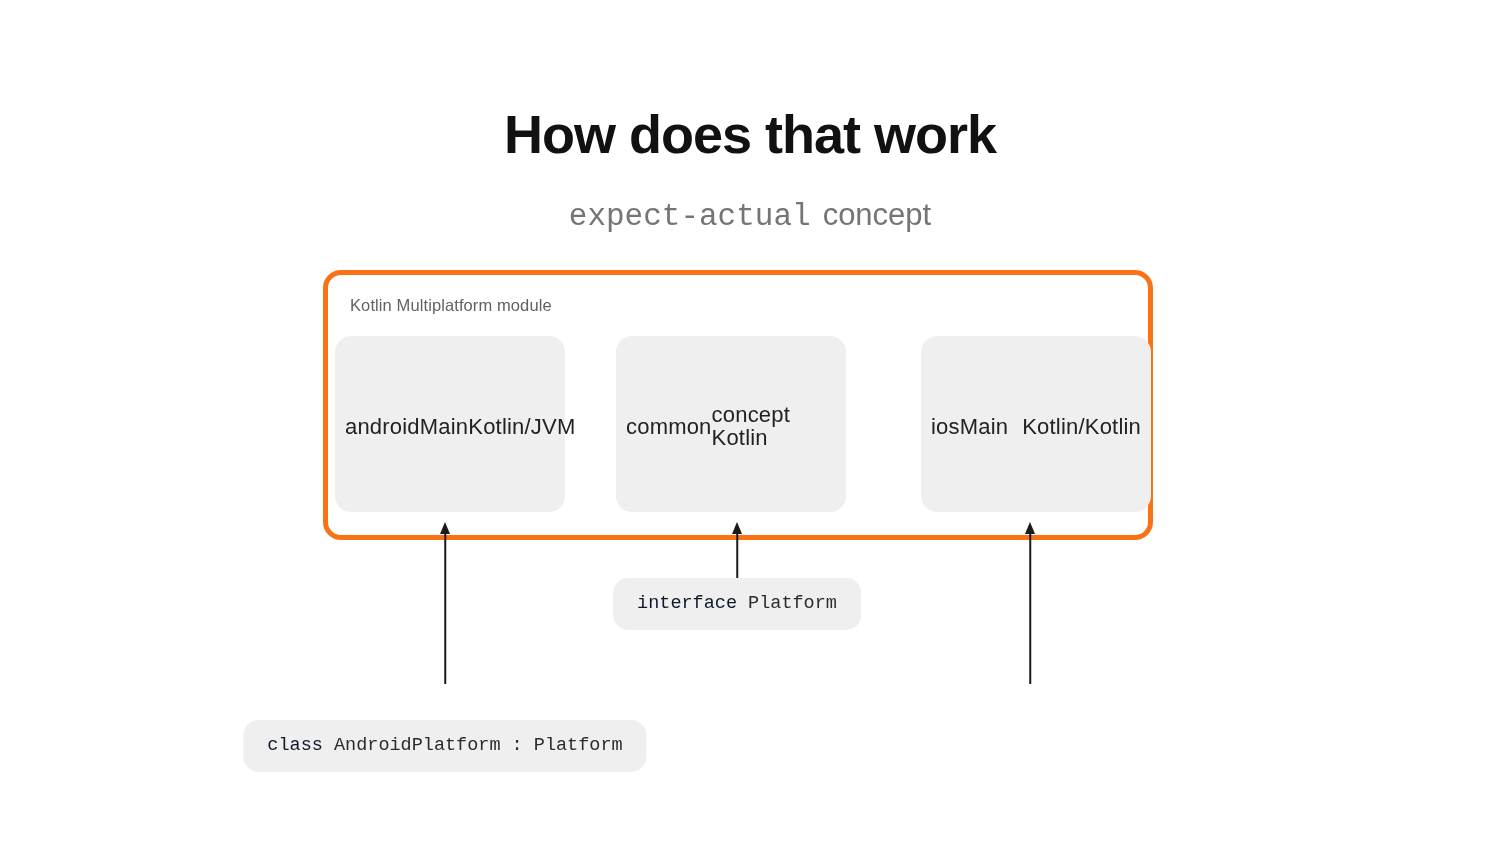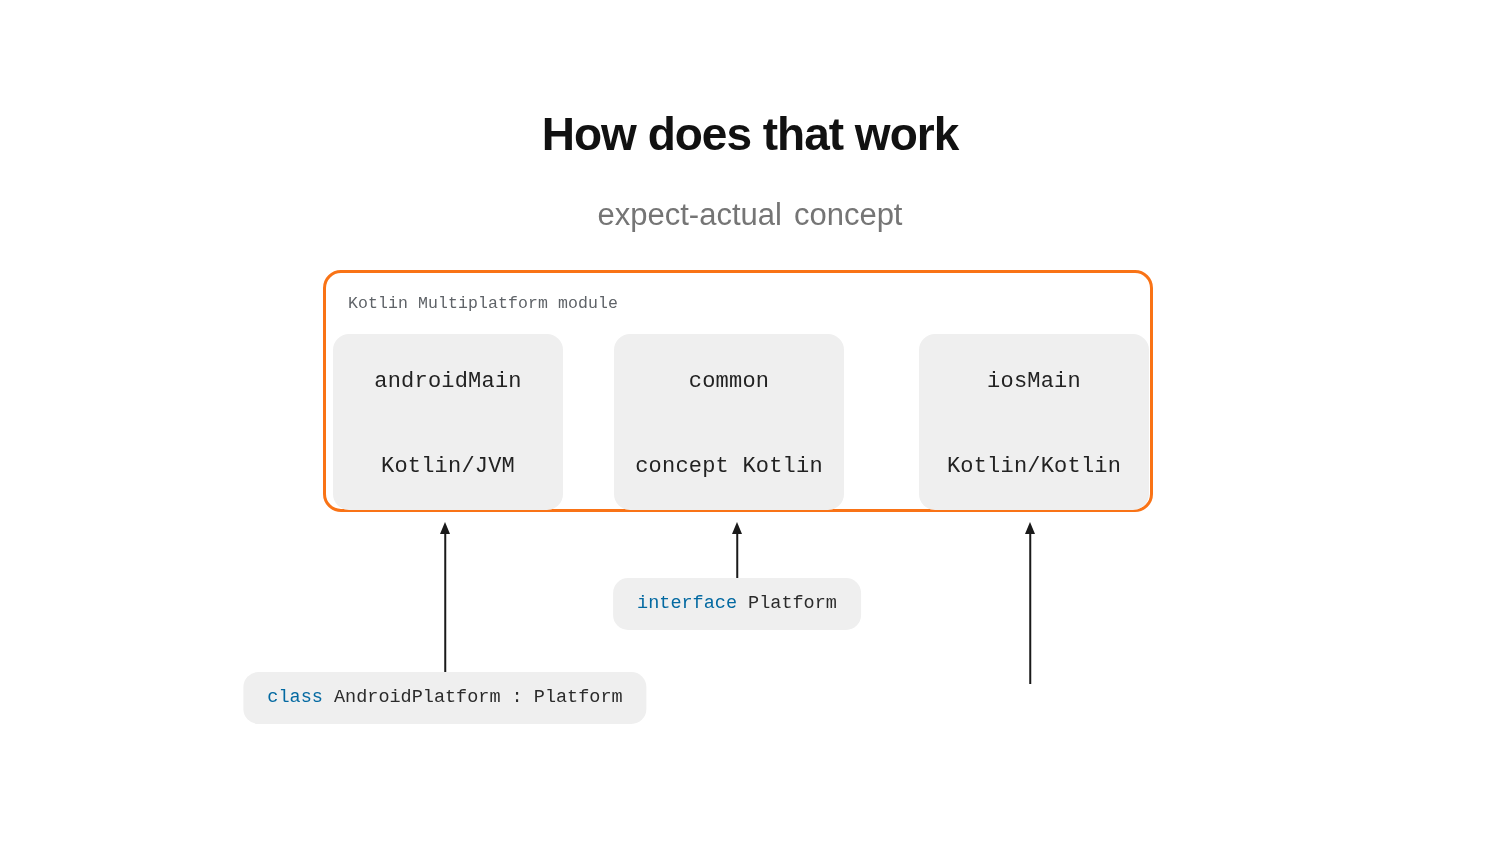--- a/index.html
+++ b/index.html
@@ -13,71 +13,70 @@
     font-family: "Liberation Sans", sans-serif;
   }
 
   
   .title {
     position: absolute;
     top: 107px;
     left: 0;
     width: 100%;
     text-align: center;
-    font-size: 46px;
+    font-size: 54px;
     line-height: 55px;
     font-weight: 800;
     letter-spacing: -1px;
     color: #111111;
   }
   .subtitle {
     position: absolute;
     top: 197px;
     left: 0;
     width: 100%;
     text-align: center;
     font-size: 31px;
     line-height: 36px;
     color: #757575;
   }
   .subtitle .code-part {
-    font-family: Liberation Sans, sans-serif;
+    font-family: Liberation Mono, monospace;
     letter-spacing: 0;
   }
   .subtitle .plain-part { margin-left: 12px; }
 
   
   .module {
     position: absolute;
     left: 323px;
     top: 270px;
     width: 830px;
-    height: 242px;
+    height: 270px;
     background: #ffffff;
-    border: 3px solid #f97316;
+    border: 5px solid #f97316;
     border-radius: 18px;
-    font-family: Liberation Mono, monospace;
   }
   .module-label {
     position: absolute;
     left: 22px;
     top: 21px;
     font-size: 16.5px;
     color: #5f6368;
     letter-spacing: 0.1px;
   }
   .source-set {
     position: absolute;
     top: 61px;
     width: 230px;
     height: 176px;
     background: #efefef;
     border-radius: 16px;
     display: flex;
-    flex-direction: column;
+    flex-direction: row;
     justify-content: space-between;
     align-items: center;
     padding: 36px 10px 32px 10px;
   }
   .source-set.pos-0 { left: 7px; }
   .source-set.pos-1 { left: 288px; }
   .source-set.pos-2 { left: 593px; text-align: center; }
   .source-set .ss-name,
   .source-set .ss-lang {
     font-size: 22px;
@@ -122,24 +121,24 @@
     background: #efefef;
     border-radius: 15px;
     padding: 14px 24px;
     font-family: "Liberation Mono", "DejaVu Sans Mono", monospace;
     font-size: 18.5px;
     line-height: 24px;
     color: #2b2b2b;
     white-space: nowrap;
   }
   .chip-common  { left: 737px;  top: 578px; }
-  .chip-android { left: 445px;  top: 672px; }
+  .chip-android { left: 445px;  top: 720px; }
   .chip-ios     { left: 1030px; top: 684px; }
   .code-chip .kw {
-    color: #0369a1;
+    color: #0f172a;
     margin-right: 1ch;
   }
 </style>
 </head>
 <body>
 
 <div class="slide">
 
   <h1 class="title">How does that work</h1>
 

